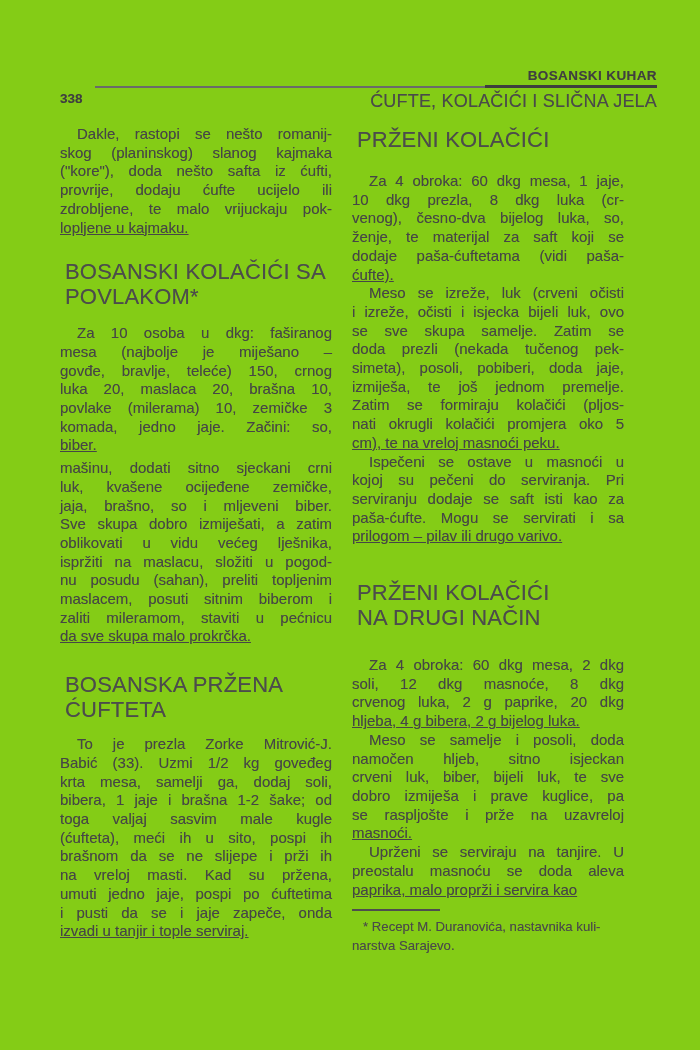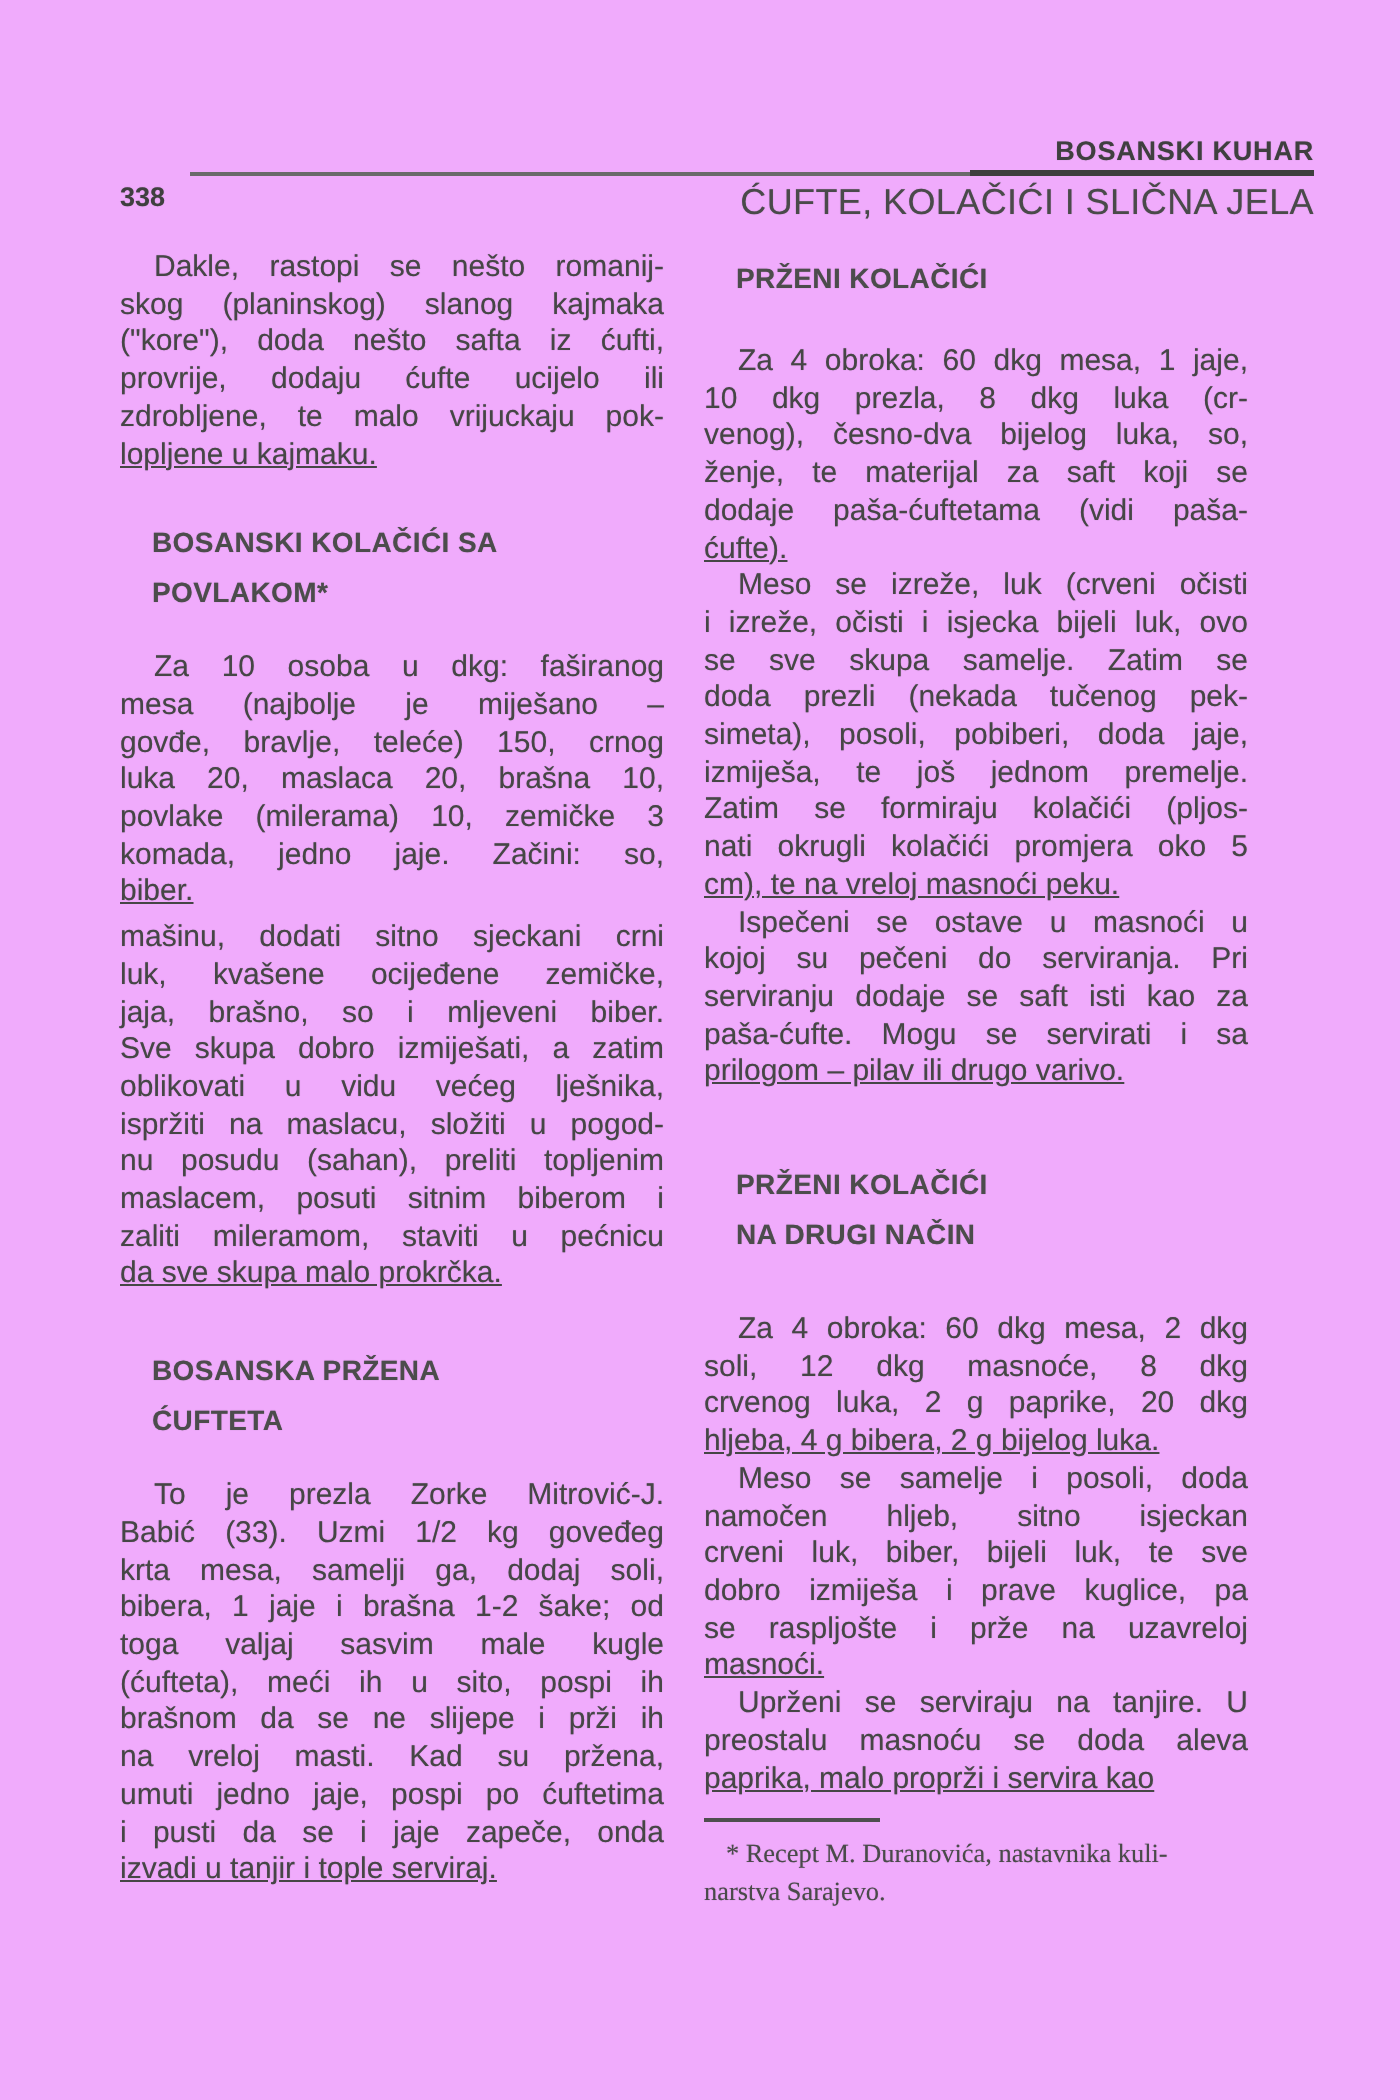--- a/index.html
+++ b/index.html
@@ -1,21 +1,21 @@
 <!DOCTYPE html>
 <html><head>
 <meta charset="utf-8">
 <style>
   html, body { margin: 0; padding: 0; }
   body { background: #e9e9e8; }
   .page {
     position: relative;
     width: 700px;
     height: 1050px;
-    background: #f0abfc;
+    background: #84cc16;
     font-family: "Liberation Sans", "DejaVu Sans", sans-serif;
     color: #464646;
     overflow: hidden;
     text-shadow: 0 0 0.5px rgba(70,70,70,0.45);
   }
   .book-title {
     position: absolute; top: 68px; right: 43px;
     font-size: 13.5px; font-weight: bold; letter-spacing: .4px; color: #3f3f3f;
   }
   .header-rule {
@@ -37,37 +37,37 @@
   .columns {
     position: absolute; top: 120px; left: 60px;
     display: flex; gap: 20px;
   }
   .col { width: 272px; }
   .para { font-size: 15px; line-height: 18.7px; }
   .para .line { text-align: justify; text-align-last: justify; }
   .para .line.last { text-align-last: left; text-decoration: underline; }
   .para .line.indent { padding-left: 17px; }
   .heading {
-    font-size: 14px; line-height: 25px; font-weight: bold;
-    color: #4c4c4c; letter-spacing: .2px; margin: 16px;
+    font-size: 22px; line-height: 25px; font-weight: normal;
+    color: #4c4c4c; letter-spacing: .2px; margin: 5px;
   }
   .heading .line { text-align: left; text-align-last: left; }
   .m-intro { margin-top: 5px; }
   .m-h1 { margin-top: 22px; }
   .m-p2 { margin-top: 15px; }
   .m-p3 { margin-top: 4px; }
   .m-h2 { margin-top: 26px; }
   .m-p4 { margin-top: 13px; }
   .m-h3 { margin-top: 7px; }
   .m-pA { margin-top: 20px; }
   .m-h4 { margin-top: 34px; }
   .m-pD { margin-top: 26px; }
   .footnote { margin-top: 10px; font-size: 13.2px; line-height: 18.5px; color: #4a4a4a; }
   .footnote-rule { width: 88px; height: 2px; background: #4e4e4e; margin-bottom: 7px; }
-  .footnote .line { text-align: center; text-align-last: left; font-family: Liberation Serif, serif; }
+  .footnote .line { text-align: center; text-align-last: left; }
   .footnote .line.indent { padding-left: 11px; }
 </style>
 </head>
 <body>
 
 <div class="page">
 
   <div class="book-title">BOSANSKI KUHAR</div>
   <div class="header-rule"></div>
   <div class="header-rule-strong"></div>

